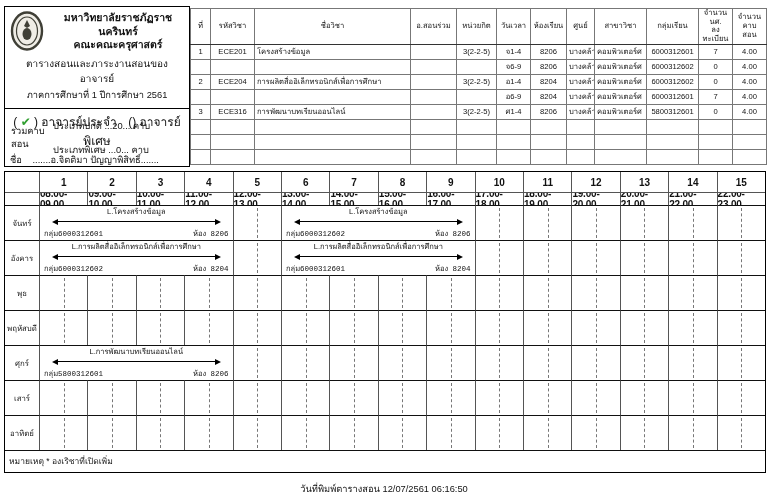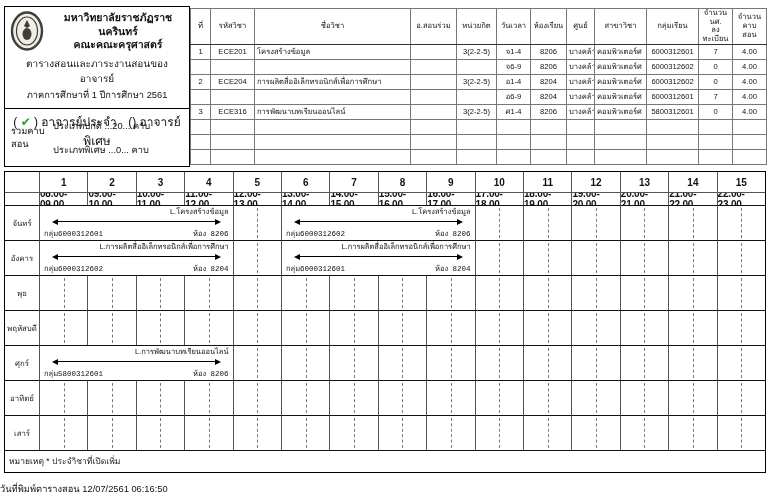--- a/index.html
+++ b/index.html
@@ -38,29 +38,29 @@
   .tt{border:1.5px solid #000;margin:4px 2px 0 4px;}
   .tt-row{display:grid;grid-template-columns:34px repeat(15,1fr);}
   .tt-row>div{border-left:1px solid #555;position:relative;overflow:hidden;box-sizing:border-box;}
   .tt-row>div:first-child{border-left:none;}
   .num-row>div{height:20px;display:flex;align-items:center;justify-content:center;font-weight:bold;font-size:10px;}
   .time-row>div{height:13px;border-top:1px solid #555;display:flex;align-items:center;justify-content:center;font-weight:bold;font-size:10px;letter-spacing:-0.2px;}
   .day-row>div{border-top:1.3px solid #111;min-height:35px;}
   .day-name{display:flex;align-items:center;justify-content:center;font-size:7.8px;}
   .pcell::after{content:"";position:absolute;left:50%;top:2px;bottom:2px;border-left:1px dashed #777;}
   .blk{display:flex;flex-direction:column;justify-content:space-between;padding:2px 4px 1px;font-size:7.5px;}
-  .blk-title{text-align:right;line-height:1.1;}
+  .blk-title{text-align:center;line-height:1.1;}
   .blk-arrow{display:flex;align-items:center;margin:0 5px;}
   .arr-l{width:0;height:0;border:3.5px solid transparent;border-right:6.5px solid #000;}
   .arr-r{width:0;height:0;border:3.5px solid transparent;border-left:6.5px solid #000;}
   .arr-line{flex:1;height:1.6px;background:#000;}
   .blk-meta{display:flex;justify-content:space-between;font-family:Liberation Mono, monospace;}
   .tt-note{border-top:1.3px solid #111;font-size:8.5px;padding:3px 4px 4px;}
   
-  .footer{text-align:left;font-size:9.3px;margin:8px 0 0 0;}
+  .footer{text-align:center;font-size:9.3px;margin:8px 0 0 0;}
 </style>
 </head>
 <body>
 
 <div class="top">
   <div class="left-col">
     <div class="info-box">
       <div class="logo-row">
         <svg width="34" height="40" viewBox="0 0 34 40" aria-hidden="true">
           <ellipse cx="17" cy="20" rx="15" ry="18.5" fill="#efede6" stroke="#3f3f36" stroke-width="2.4"></ellipse>
@@ -73,20 +73,24 @@
           <div>คณะคณะครุศาสตร์</div>
         </div>
       </div>
       <div class="doc-title">ตารางสอนและภาระงานสอนของอาจารย์</div>
       <div class="sem">ภาคการศึกษาที่ 1 ปีการศึกษา 2561</div>
       <div class="chk">
         <span>(</span>
         <span class="mark">✔</span>
         <span>) อาจารย์ประจำ</span>
         <span class="special">() อาจารย์พิเศษ</span>
+      </div>
+      <div class="name-line">
+        <span>ชื่อ</span>
+        <span class="val">.......อ.จิตติมา ปัญญาพิสิทธิ์.......</span>
       </div>
     </div>
     <div class="sum-box">
       <div class="sum-label">รวมคาบสอน</div>
       <div class="sum-lines">
         <div>ประเภทปกติ ...20... คาบ</div>
         <div>ประเภทพิเศษ ...0... คาบ</div>
       </div>
     </div>
   </div>
@@ -402,51 +406,51 @@
       <div class="pcell"></div>
       <div class="pcell"></div>
       <div class="pcell"></div>
       <div class="pcell"></div>
       <div class="pcell"></div>
       <div class="pcell"></div>
       <div class="pcell"></div>
       <div class="pcell"></div>
     </div>
     <div class="tt-row day-row">
+      <div class="day-name">เสาร์</div>
+      <div class="pcell"></div>
+      <div class="pcell"></div>
+      <div class="pcell"></div>
+      <div class="pcell"></div>
+      <div class="pcell"></div>
+      <div class="pcell"></div>
+      <div class="pcell"></div>
+      <div class="pcell"></div>
+      <div class="pcell"></div>
+      <div class="pcell"></div>
+      <div class="pcell"></div>
+      <div class="pcell"></div>
+      <div class="pcell"></div>
+      <div class="pcell"></div>
+      <div class="pcell"></div>
+    </div>
+    <div class="tt-row day-row">
       <div class="day-name">อาทิตย์</div>
       <div class="pcell"></div>
       <div class="pcell"></div>
       <div class="pcell"></div>
       <div class="pcell"></div>
       <div class="pcell"></div>
       <div class="pcell"></div>
       <div class="pcell"></div>
       <div class="pcell"></div>
       <div class="pcell"></div>
       <div class="pcell"></div>
       <div class="pcell"></div>
       <div class="pcell"></div>
       <div class="pcell"></div>
       <div class="pcell"></div>
       <div class="pcell"></div>
     </div>
-    <div class="tt-row day-row">
-      <div class="day-name">เสาร์</div>
-      <div class="pcell"></div>
-      <div class="pcell"></div>
-      <div class="pcell"></div>
-      <div class="pcell"></div>
-      <div class="pcell"></div>
-      <div class="pcell"></div>
-      <div class="pcell"></div>
-      <div class="pcell"></div>
-      <div class="pcell"></div>
-      <div class="pcell"></div>
-      <div class="pcell"></div>
-      <div class="pcell"></div>
-      <div class="pcell"></div>
-      <div class="pcell"></div>
-      <div class="pcell"></div>
-    </div>
-    <div class="tt-note">หมายเหตุ * ประจำิชาที่เปิดเพิ่ม</div>
+    <div class="tt-note">หมายเหตุ * องเริชาที่เปิดเพิ่ม</div>
   </div>
 
 <div class="footer">วันที่พิมพ์ตารางสอน 12/07/2561 06:16:50</div>
 
 </body></html>

